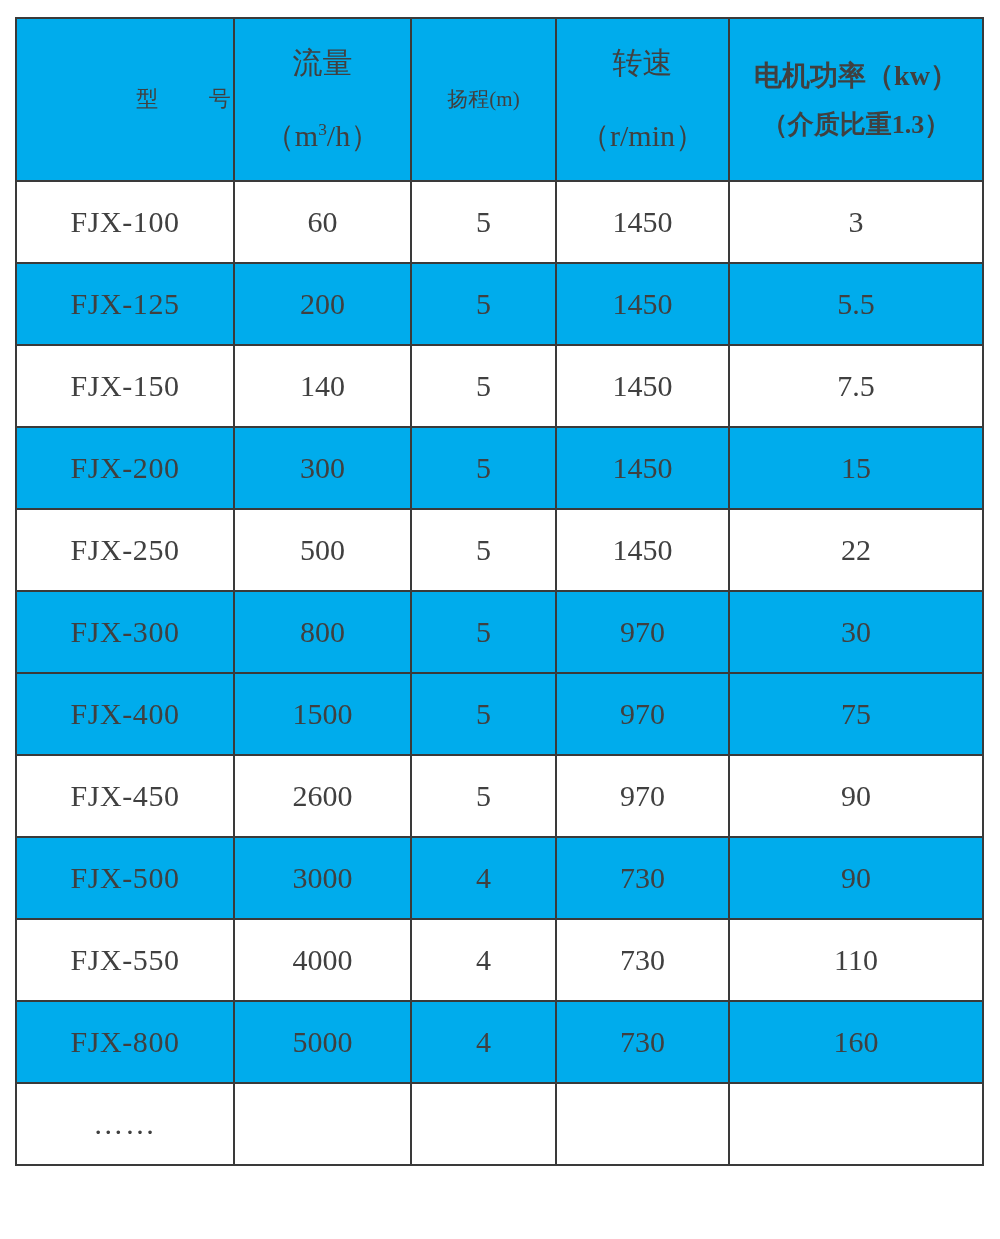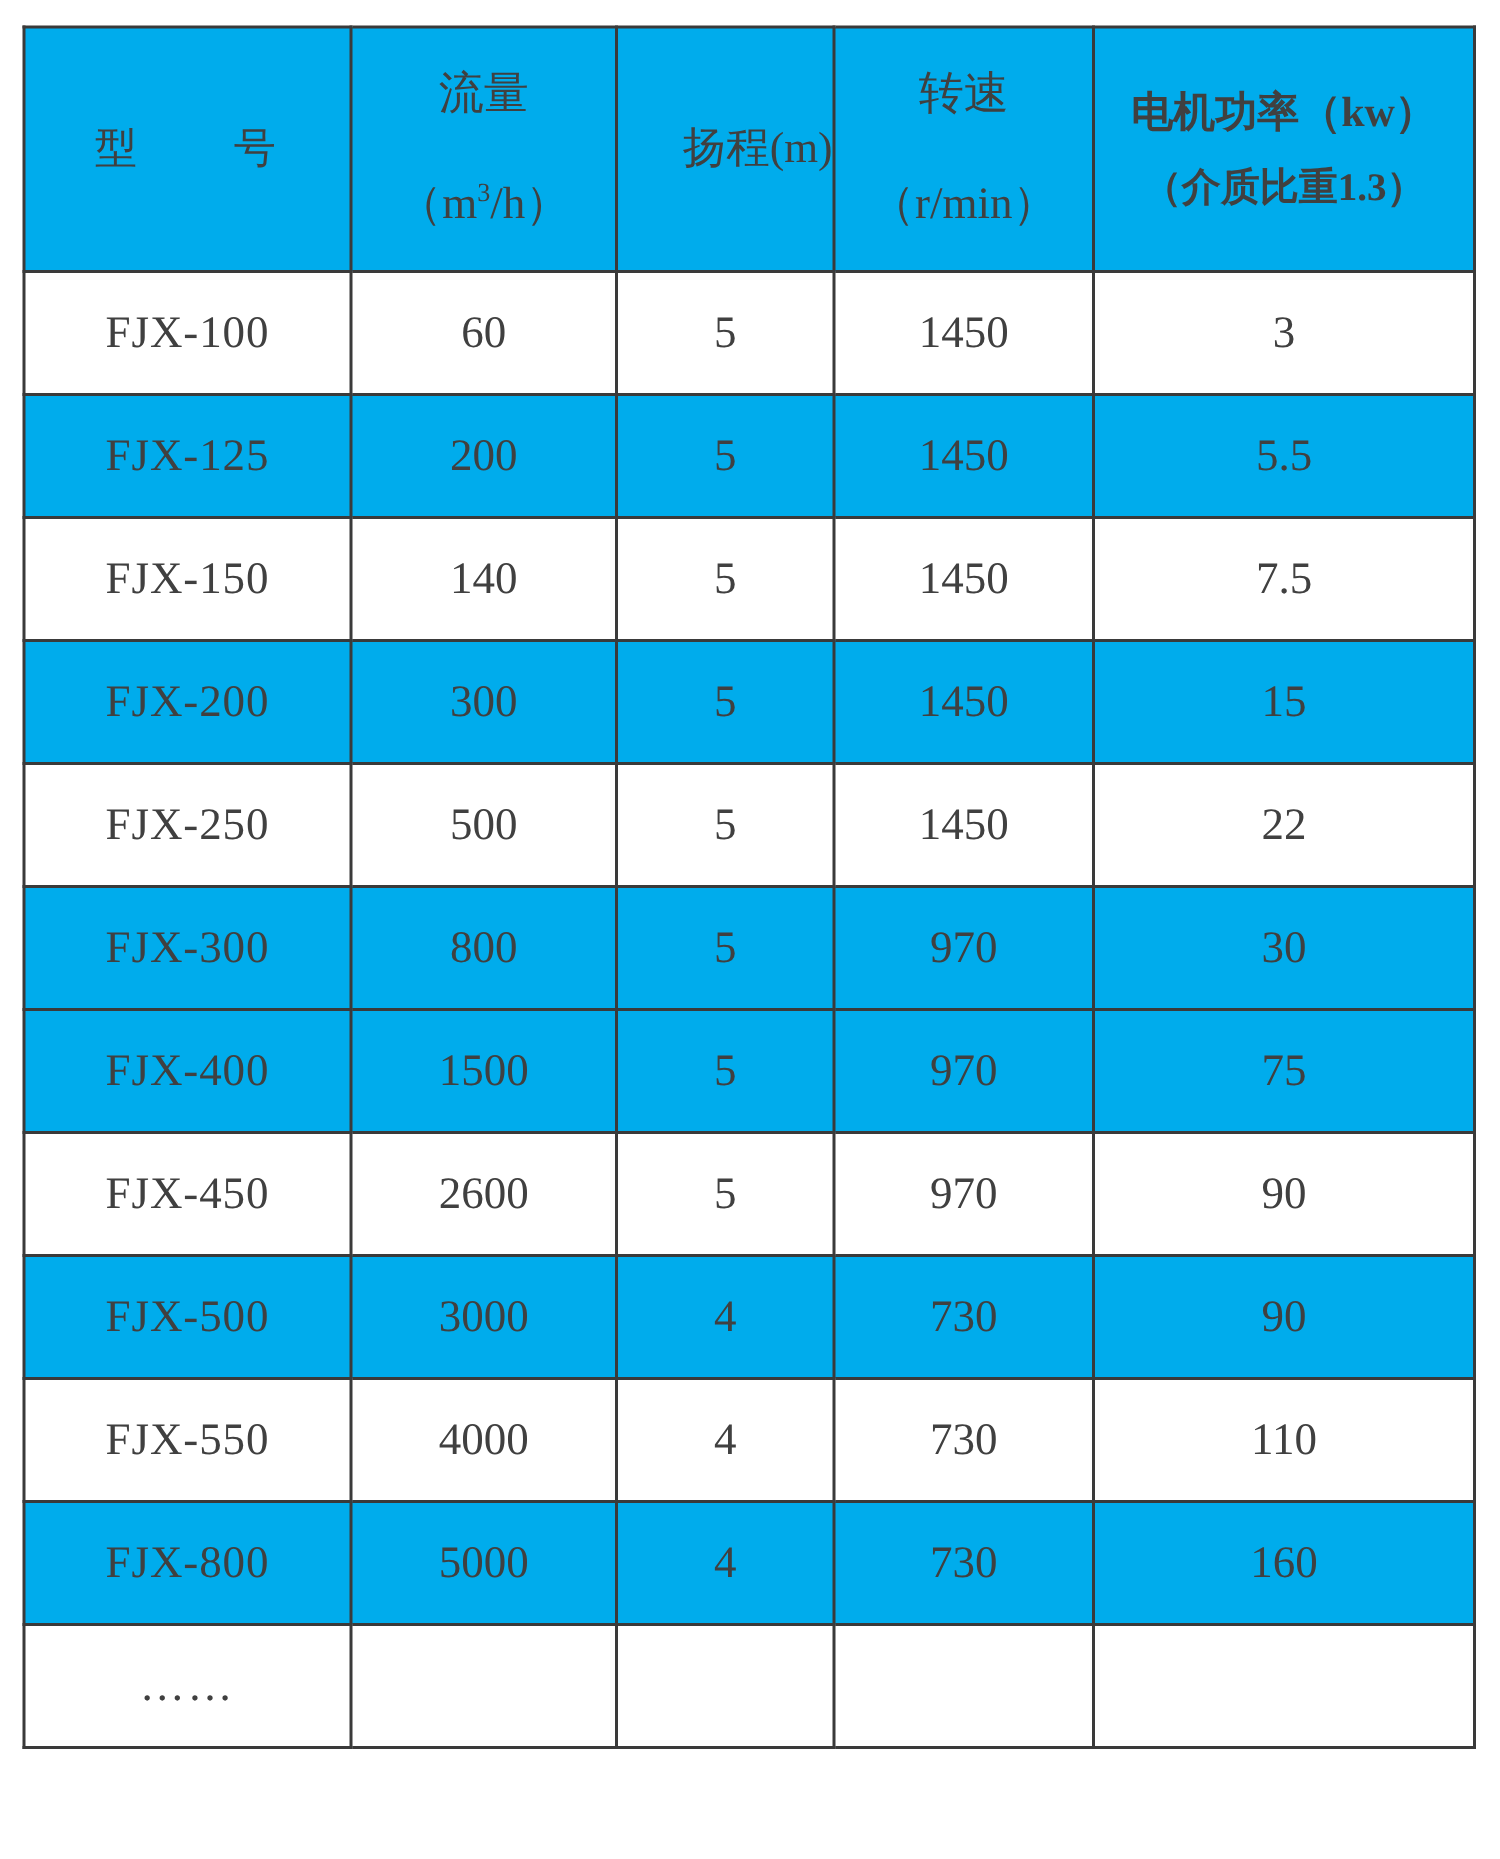--- a/index.html
+++ b/index.html
@@ -56,26 +56,26 @@
 
   thead th .hdr-line {
     display: block;
   }
   thead th .hdr-line.gap-top {
     margin-bottom: 34px;
   }
 
   thead th.h-model .model-label {
     letter-spacing: 0.10em;
-    font-size: 28px;
+    font-size: 22px;
+    text-align: right;
   }
 
   thead th.h-head {
-    font-size: 29px;
-    text-align: right;
+    font-size: 21px;
   }
 
   thead th.h-power {
     font-size: 28px;
     font-weight: bold;
   }
   thead th.h-power .hdr-line.sub {
     font-size: 26px;
     margin-top: 14px;
   }

